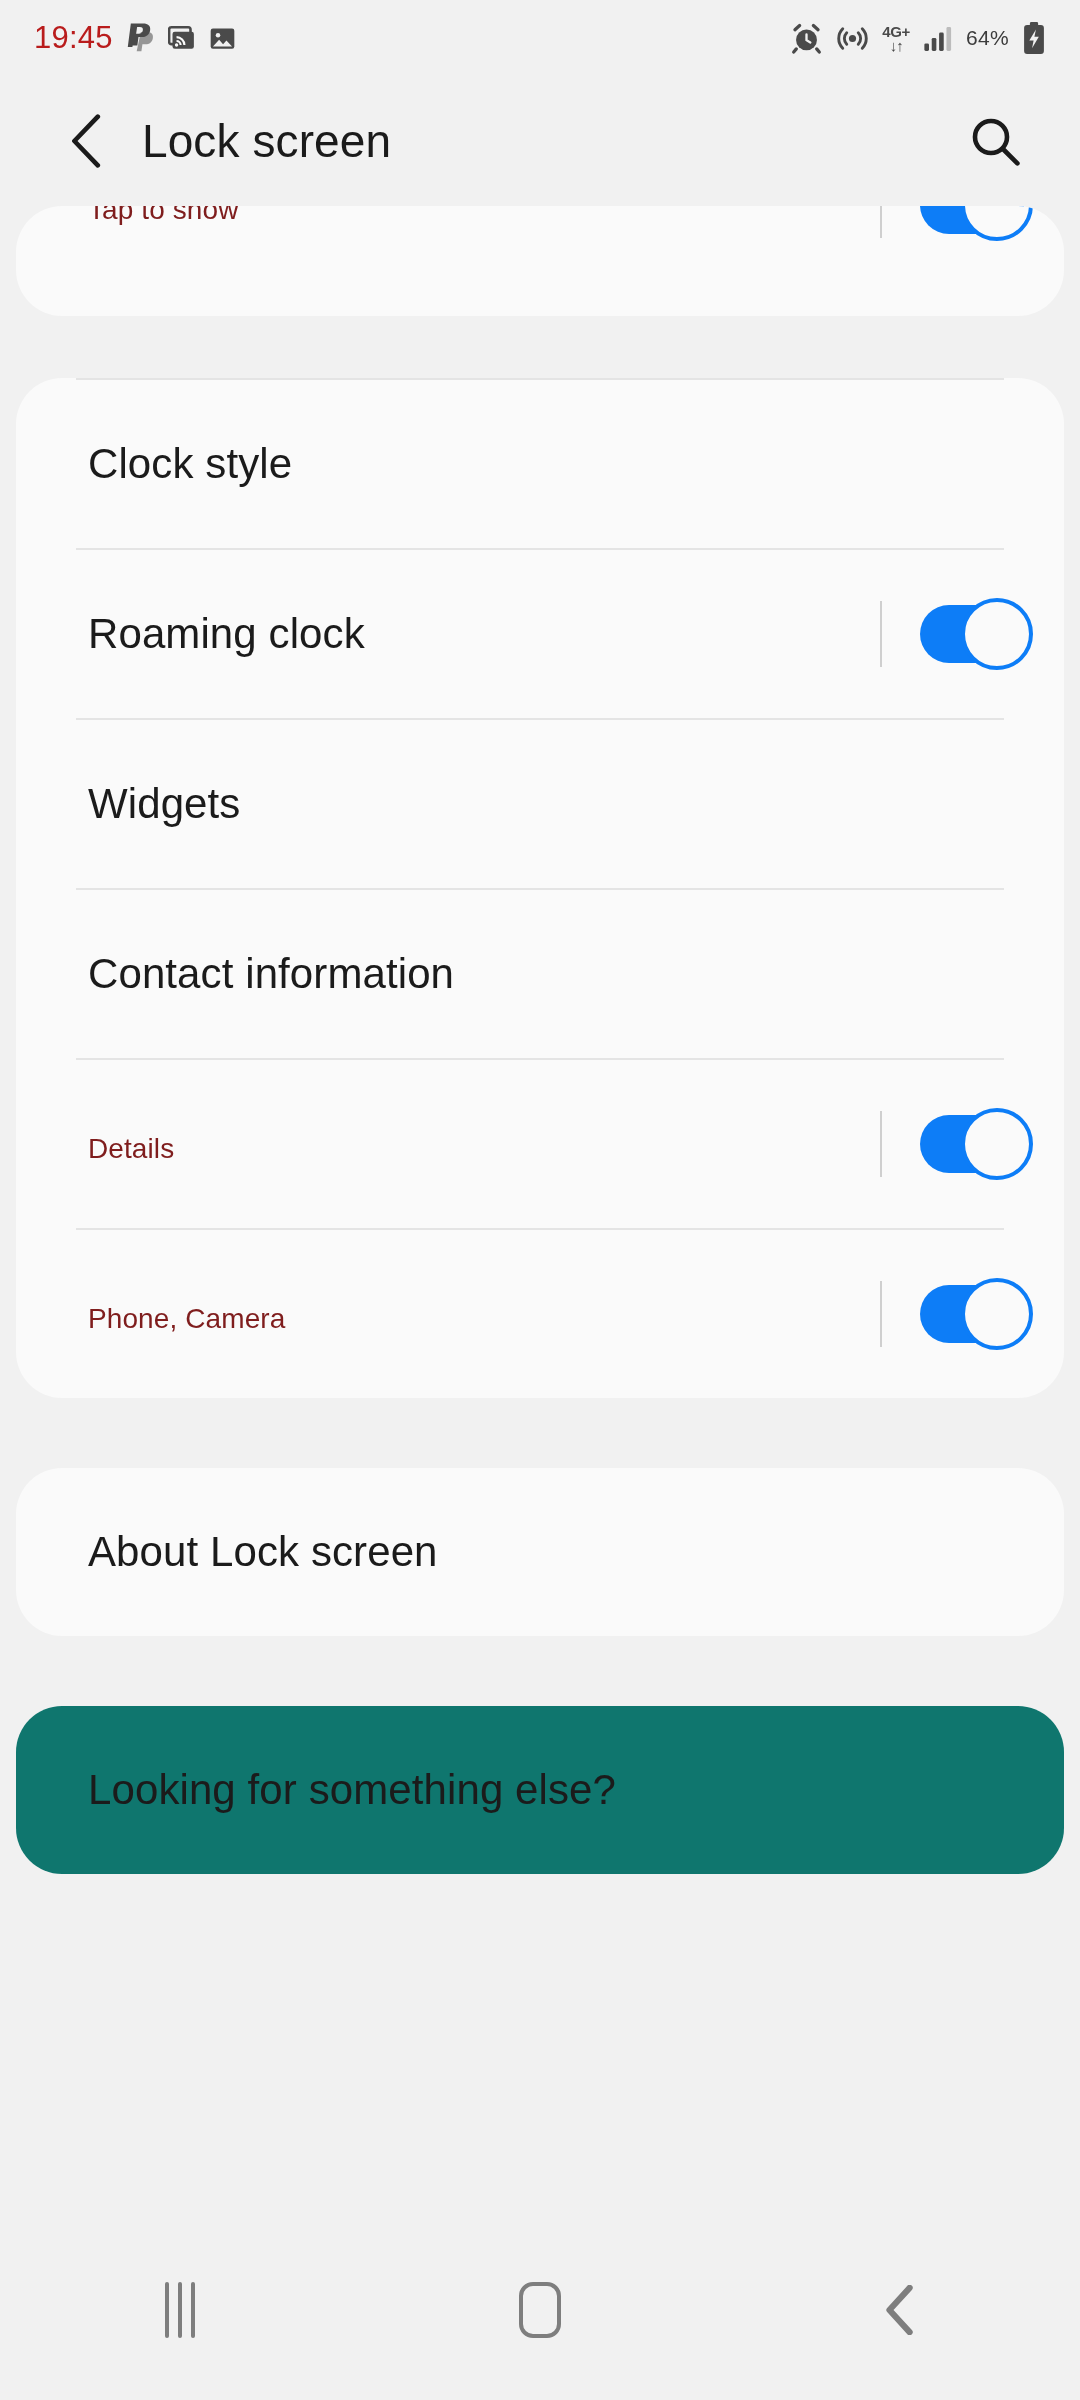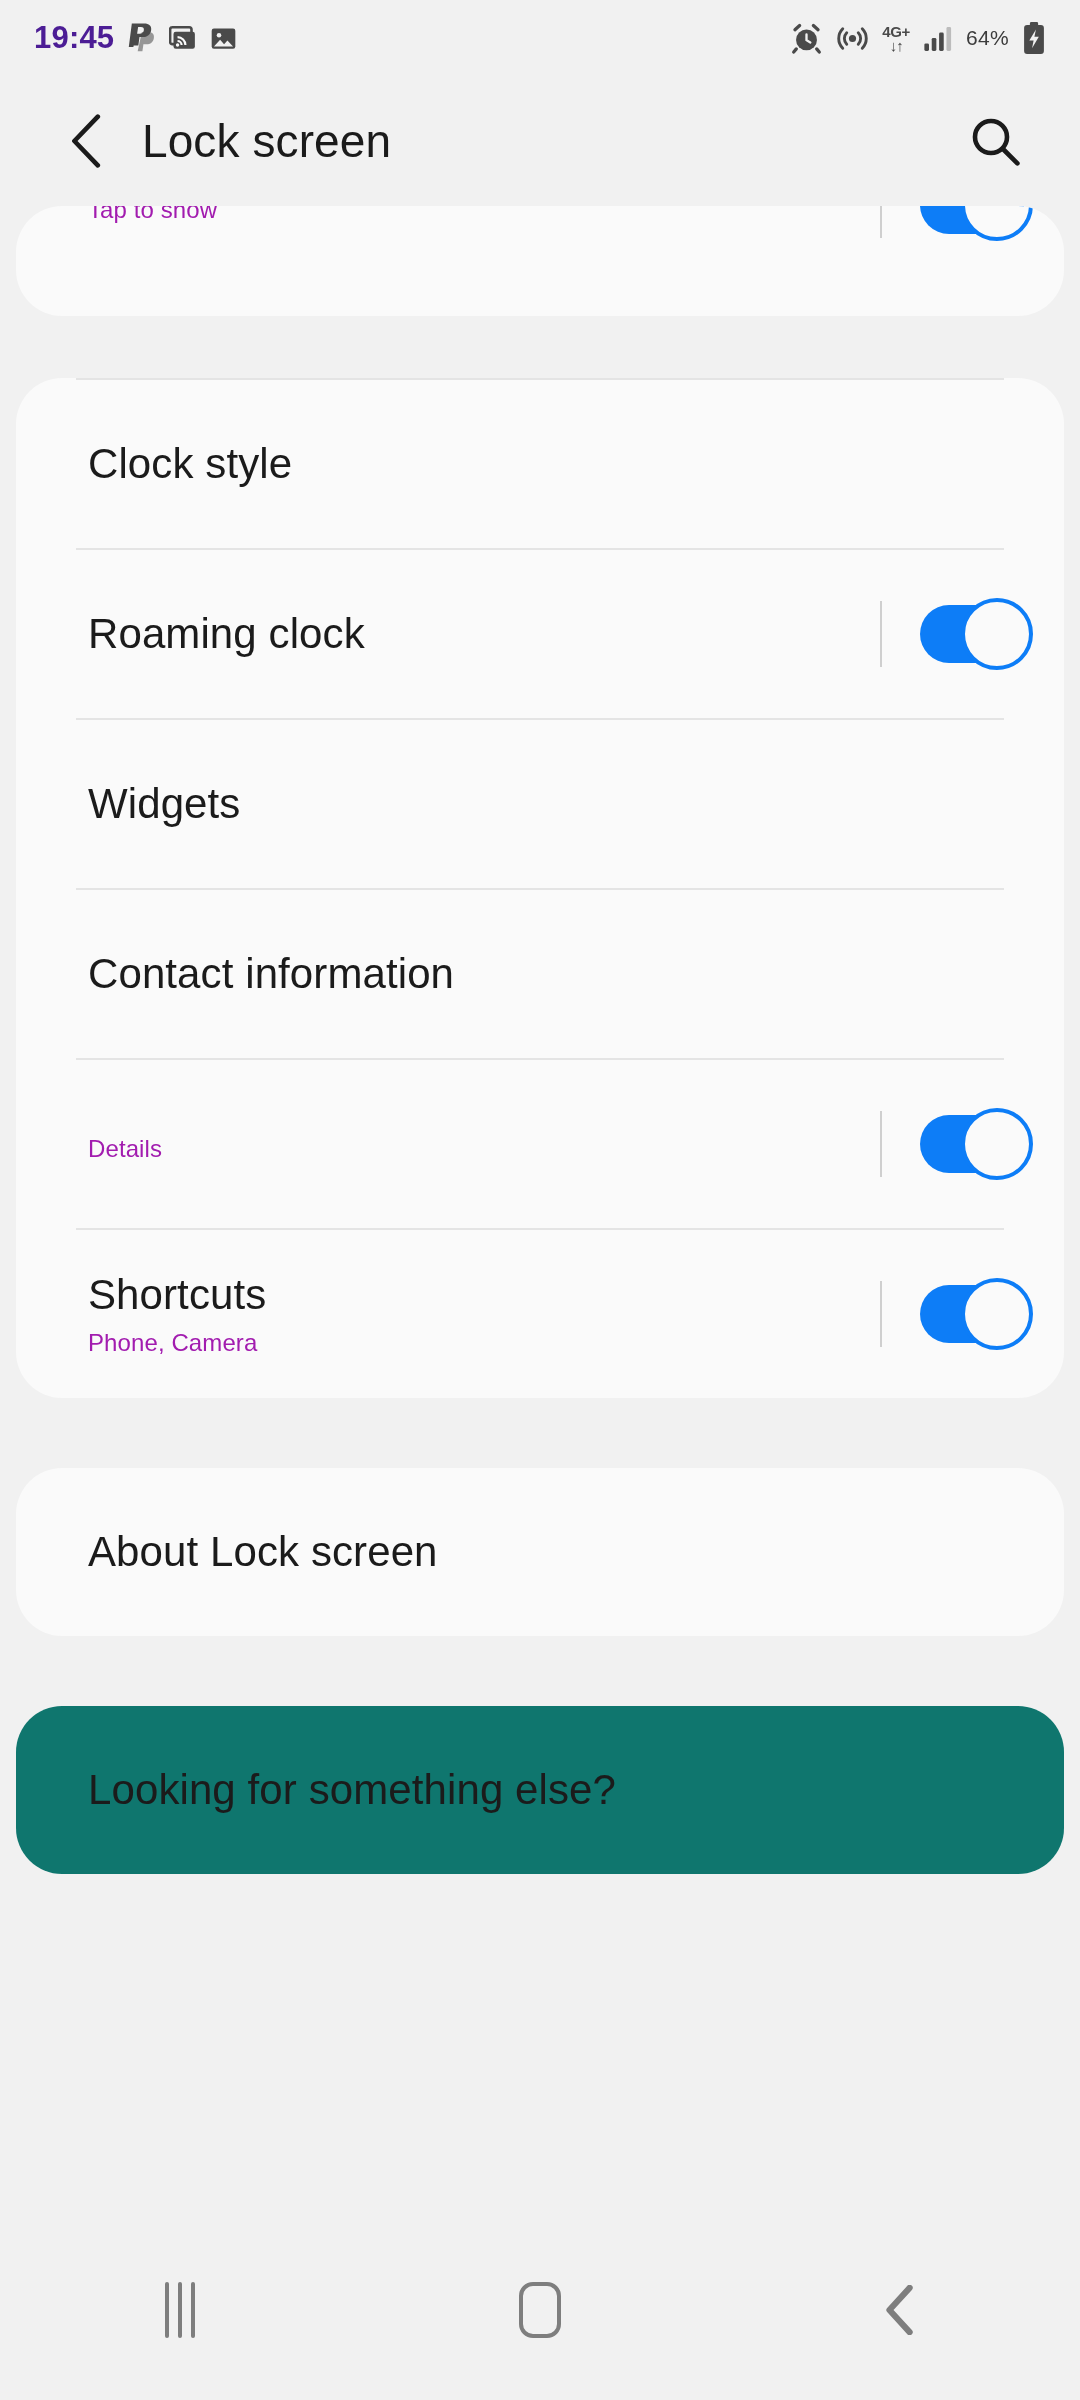--- a/index.html
+++ b/index.html
@@ -12,21 +12,21 @@
   }
   .screen { position:relative; width:1080px; height:2400px; background:#F1F1F1; }
 
   
   .statusbar{
     position:absolute; left:0; top:0; width:1080px; height:76px;
     display:flex; align-items:center; padding:0 34px;
     color:#4A4A4A;
   }
   .sb-left{ display:flex; align-items:center; gap:14px; }
-  .sb-clock{ font-size:31px; letter-spacing:.2px; color:#4c1d95; font-weight:700; }
+  .sb-clock{ font-size:31px; letter-spacing:.2px; color:#b91c1c; font-weight:400; }
   .sb-right{ margin-left:auto; display:flex; align-items:center; gap:13px; }
   .sb-ico{ display:flex; align-items:center; justify-content:center; }
   .sb-batt-text{ font-size:21px; color:#3C3C3C; letter-spacing:.3px; }
   .sb-4g{ display:flex; flex-direction:column; align-items:center; line-height:1; }
   .sb-4g-label{ font-size:15px; font-weight:700; letter-spacing:-.3px; }
   .sb-4g-arrows{ font-size:15px; margin-top:-1px; letter-spacing:-1px; }
 
   
   .header{
     position:absolute; left:0; top:76px; width:1080px; height:130px;
@@ -46,21 +46,21 @@
     overflow:hidden;
   }
   .card.highlight{ background:#0f766e; }
 
   .row{
     position:relative; display:flex; align-items:center;
     padding:0 40px 0 72px; min-height:168px;
   }
   .row-texts{ display:flex; flex-direction:column; justify-content:center; flex:1; min-width:0; }
   .row-title{ font-size:42px; color:#1B1B1B; line-height:1.18; letter-spacing:.1px; }
-  .row-sub{ font-size:24px; color:#a21caf; line-height:1.25; margin-top:9px; letter-spacing:.1px; }
+  .row-sub{ font-size:28px; color:#7f1d1d; line-height:1.25; margin-top:9px; letter-spacing:.1px; }
 
   .divider{ height:2px; background:#E4E4E4; margin:0 60px; }
 
   
   .switch-wrap{ display:flex; align-items:center; flex:none; padding-left:26px; }
   .switch-sep{ width:2px; height:66px; background:#CFCFCF; margin-right:38px; }
   .switch{
     position:relative; width:104px; height:58px; border-radius:29px;
     background:#0D7DF7; flex:none;
   }
@@ -244,21 +244,20 @@
           <div class="switch-sep"></div>
           <div class="switch">
               <div class="knob"></div>
             </div>
         </div>
       </div>
       <div class="divider"></div>
 
       <div class="row">
         <div class="row-texts">
-          <div class="row-title">Shortcuts</div>
           <div class="row-sub">Phone, Camera</div>
         </div>
         <div class="switch-wrap">
           <div class="switch-sep"></div>
           <div class="switch">
               <div class="knob"></div>
             </div>
         </div>
       </div>
 

